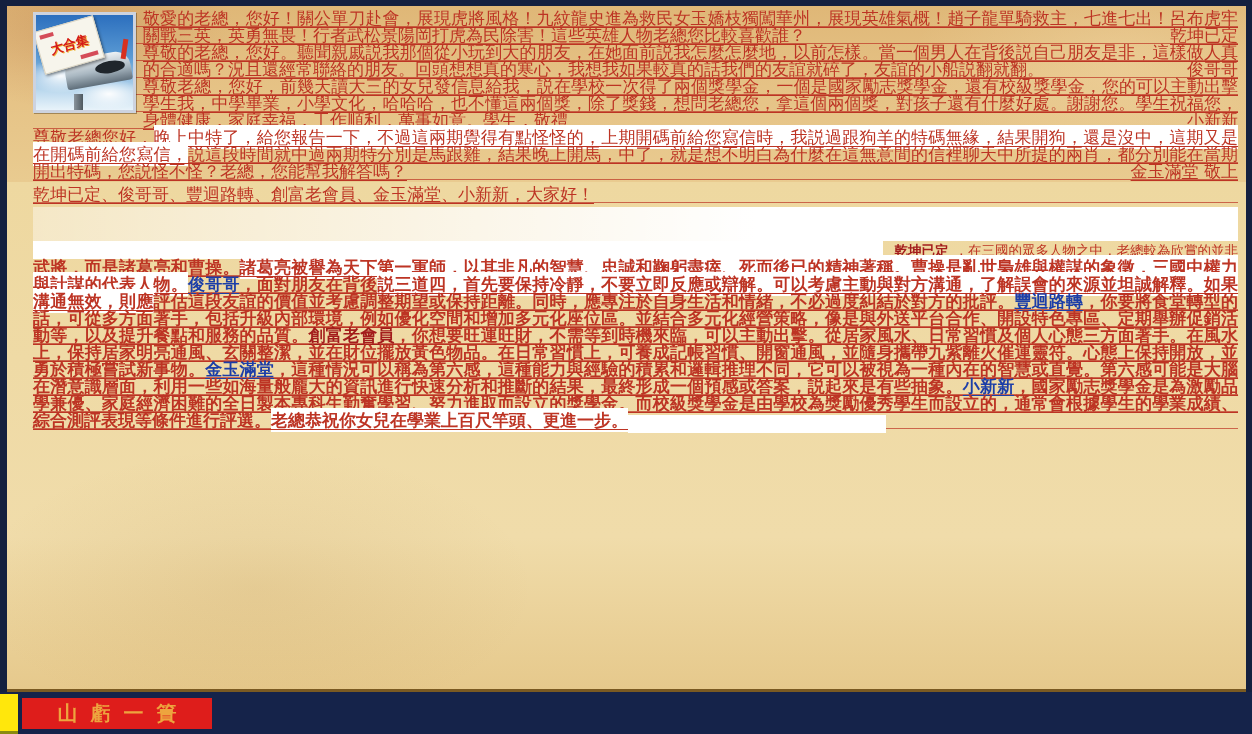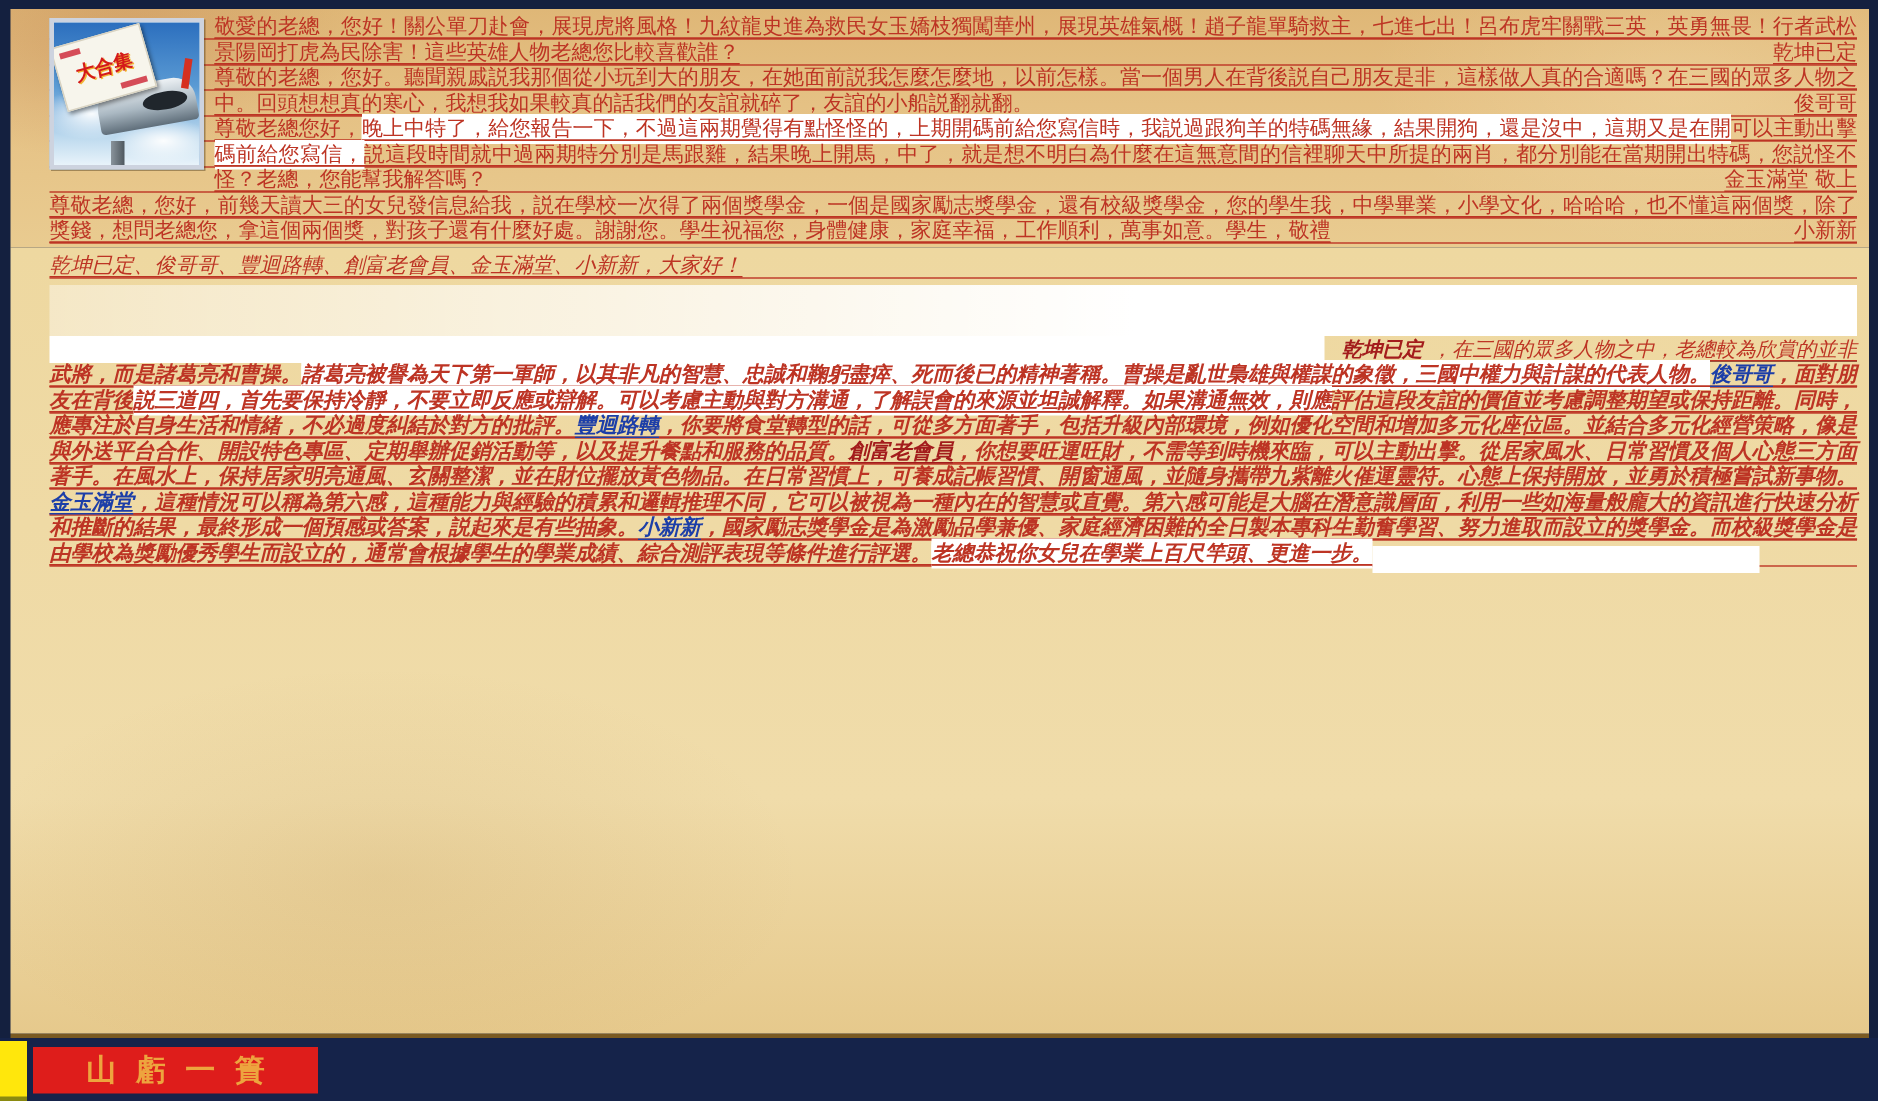--- a/index.html
+++ b/index.html
@@ -20,21 +20,20 @@
       radial-gradient(300px 160px at 90% 30%, rgba(255,240,200,.25), rgba(0,0,0,0) 70%),
       linear-gradient(180deg,#dfb777 0%,#e5c184 40%,#e9cb90 100%);
     padding:4px 8px 2px 26px;
   }
   .lower{
     flex:1;
     background:
       radial-gradient(400px 200px at 20% 80%, rgba(160,110,40,.10), rgba(0,0,0,0) 70%),
       linear-gradient(180deg,#eed8a0 0%,#f0dcaa 70%,#e6c98c 100%);
     padding:2px 8px 0 26px;
-    font-style:italic;
   }
   
   .hero{
     float:left;width:97px;height:95px;margin:2px 7px 4px 0;
     border:3px solid #cdd3df;background:#9cc6e8;position:relative;overflow:hidden;
     box-shadow:1px 1px 0 rgba(60,40,10,.4);
   }
   .sky{position:absolute;inset:0;background:linear-gradient(180deg,#2c6fbe 0%,#5b9bd4 45%,#bcd9ee 80%,#e8f3fa 100%);}
   .cloud{position:absolute;background:radial-gradient(closest-side,rgba(255,255,255,.95),rgba(255,255,255,0));border-radius:50%;}
   .c1{left:-10px;top:44px;width:70px;height:34px;}
@@ -46,21 +45,21 @@
   .post{position:absolute;left:38px;bottom:0;width:9px;height:16px;background:linear-gradient(90deg,#8a949c,#4e585f);}
   .envelope{position:absolute;left:2px;top:8px;width:60px;height:42px;background:#f7f5ec;
     transform:rotate(-16deg);box-shadow:1px 2px 3px rgba(0,0,0,.45);
     display:flex;align-items:center;justify-content:center;border:1px solid #d8d2c0;}
   .envelope .logo{color:#d41a1a;font-weight:bold;font-size:13px;letter-spacing:0;
     text-shadow:1px 1px 0 #f2b636;transform:skewX(-6deg);}
   .env-mark{position:absolute;width:14px;height:4px;background:#c23;opacity:.8;}
   .m1{left:4px;top:4px;}.m2{right:4px;bottom:4px;width:18px;}
   
   .letter,.greeting,.reply-body{
-    font-size:14px;line-height:17px;color:#bd3424;text-align:justify;
+    font-size:17px;line-height:17px;color:#bd3424;text-align:justify;
     background-image:repeating-linear-gradient(to bottom,
       rgba(0,0,0,0) 0px, rgba(0,0,0,0) 15.6px,
       rgba(189,52,36,.7) 15.6px, rgba(189,52,36,.7) 17px);
   }
   .letter span,.greeting span,.reply-body span,.notch span{
     text-decoration:underline;text-decoration-thickness:1px;text-underline-offset:3px;
   }
   .seg-n{color:#bd3424;}
   .seg-w{color:#bd3424;background:#ffffff;box-shadow:0 -2px 0 #ffffff, 0 2px 0 #ffffff;}
   .seg-bb{color:#1c3ea8;font-weight:bold;}
@@ -115,37 +114,37 @@
         <span class="env-mark m2"></span>
       </div>
     </div>
 
     <div class="letter">
       <span><span class="seg-n">敬愛的老總，您好！關公單刀赴會，展現虎將風格！九紋龍史進為救民女玉嬌枝獨闖華州，展現英雄氣概！趙子龍單騎救主，七進七出！呂布虎牢關戰三英，英勇無畏！行者武松景陽岡打虎為民除害！這些英雄人物老總您比較喜歡誰？</span></span>
       <span class="sig">乾坤已定</span>
     </div>
 
     <div class="letter">
-      <span><span class="seg-n">尊敬的老總，您好。聽聞親戚説我那個從小玩到大的朋友，在她面前説我怎麼怎麼地，以前怎樣。當一個男人在背後説自己朋友是非，這樣做人真的合適嗎？在三國的眾多人物之中。回頭想想真的寒心，我想我如果較真的話我們的友誼就碎了，友誼的小船説翻就翻。</span></span>
+      <span><span class="seg-n">尊敬的老總，您好。聽聞親戚説我那個從小玩到大的朋友，在她面前説我怎麼怎麼地，以前怎樣。當一個男人在背後説自己朋友是非，這樣做人真的合適嗎？況且還經常聯絡的朋友。回頭想想真的寒心，我想我如果較真的話我們的友誼就碎了，友誼的小船説翻就翻。</span></span>
       <span class="sig">俊哥哥</span>
     </div>
 
     <div class="letter">
       <span class="sig">可以主動出擊</span>
     </div>
 
 
     <div class="letter">
-      <span><span class="seg-n">尊敬老總您好，</span><span class="seg-w">晚上中特了，給您報告一下，不過這兩期覺得有點怪怪的，上期開碼前給您寫信時，我説過跟狗羊的特碼無緣，結果開狗，還是沒中，這期又是在開碼前給您寫信，</span><span class="seg-n">説這段時間就中過兩期特分別是馬跟雞，結果晚上開馬，中了，就是想不明白為什麼在這無意間的信裡聊天中所提的兩肖，都分別能在當期開出特碼，您説怪不怪？老總，您能幫我解答嗎？</span></span>
-      <span class="sig">金玉滿堂 敬上</span>
+      <span><span class="seg-n">尊敬老總，您好，前幾天讀大三的女兒發信息給我，説在學校一次得了兩個獎學金，一個是國家勵志獎學金，還有校級獎學金，您的學生我，中學畢業，小學文化，哈哈哈，也不懂這兩個獎，除了獎錢，想問老總您，拿這個兩個獎，對孩子還有什麼好處。謝謝您。學生祝福您，身體健康，家庭幸福，工作順利，萬事如意。學生，敬禮</span></span>
+      <span class="sig">小新新</span>
     </div>
 
     <div class="letter">
-      <span><span class="seg-n">尊敬老總，您好，前幾天讀大三的女兒發信息給我，説在學校一次得了兩個獎學金，一個是國家勵志獎學金，還有校級獎學金，您的學生我，中學畢業，小學文化，哈哈哈，也不懂這兩個獎，除了獎錢，想問老總您，拿這個兩個獎，對孩子還有什麼好處。謝謝您。學生祝福您，身體健康，家庭幸福，工作順利，萬事如意。學生，敬禮</span></span>
-      <span class="sig">小新新</span>
+      <span><span class="seg-n">尊敬老總您好，</span><span class="seg-w">晚上中特了，給您報告一下，不過這兩期覺得有點怪怪的，上期開碼前給您寫信時，我説過跟狗羊的特碼無緣，結果開狗，還是沒中，這期又是在開碼前給您寫信，</span><span class="seg-n">説這段時間就中過兩期特分別是馬跟雞，結果晚上開馬，中了，就是想不明白為什麼在這無意間的信裡聊天中所提的兩肖，都分別能在當期開出特碼，您説怪不怪？老總，您能幫我解答嗎？</span></span>
+      <span class="sig">金玉滿堂 敬上</span>
     </div>
 
   </div>
 
   <div class="lower">
 
     <div class="greeting">
       <span class="seg-n">乾坤已定、俊哥哥、豐迴路轉、創富老會員、金玉滿堂、小新新，大家好！</span>
     </div>
 

